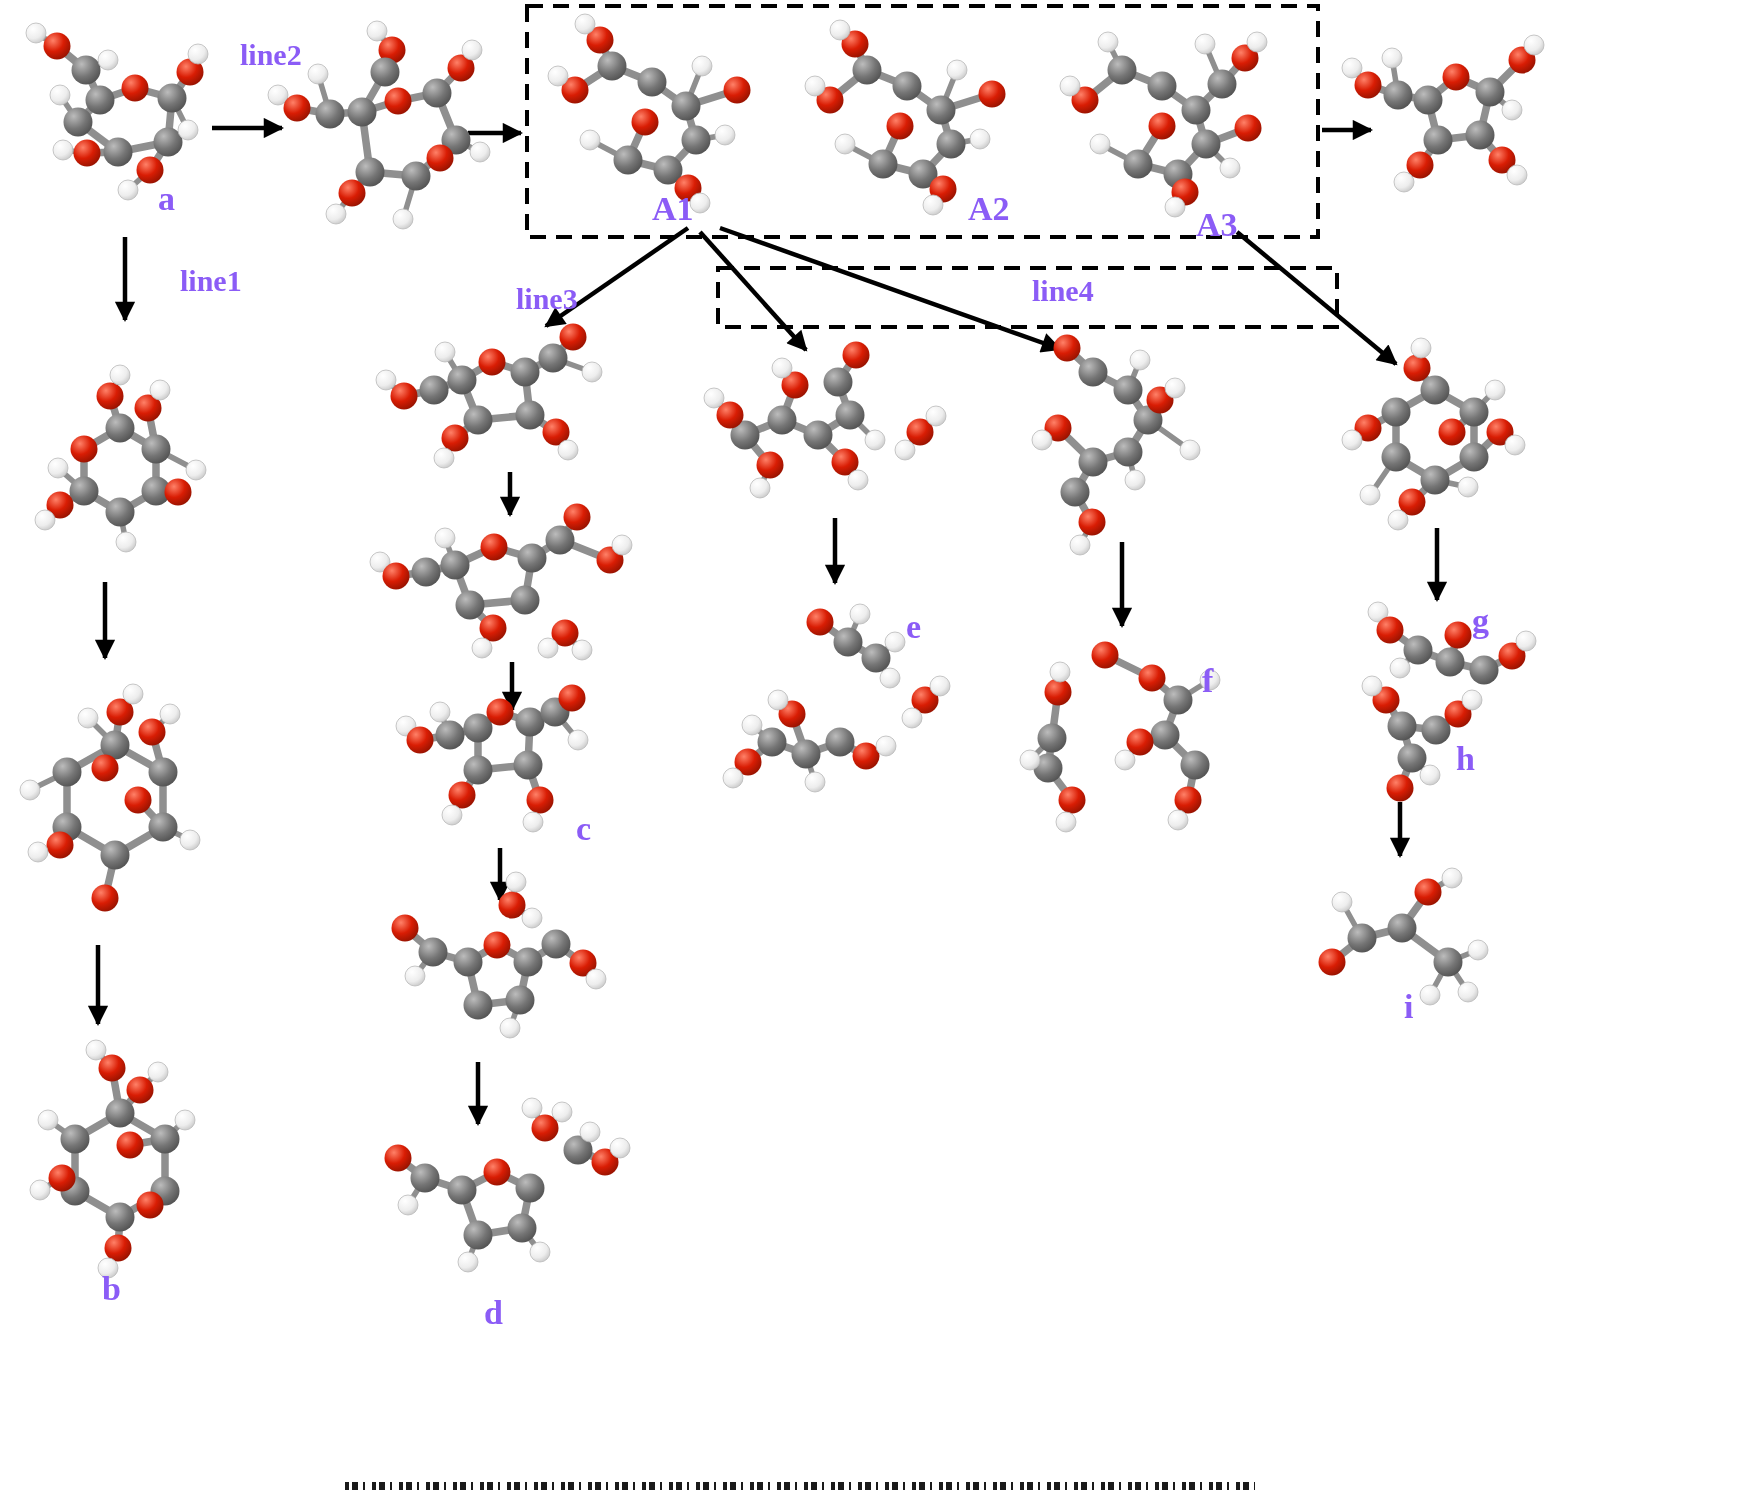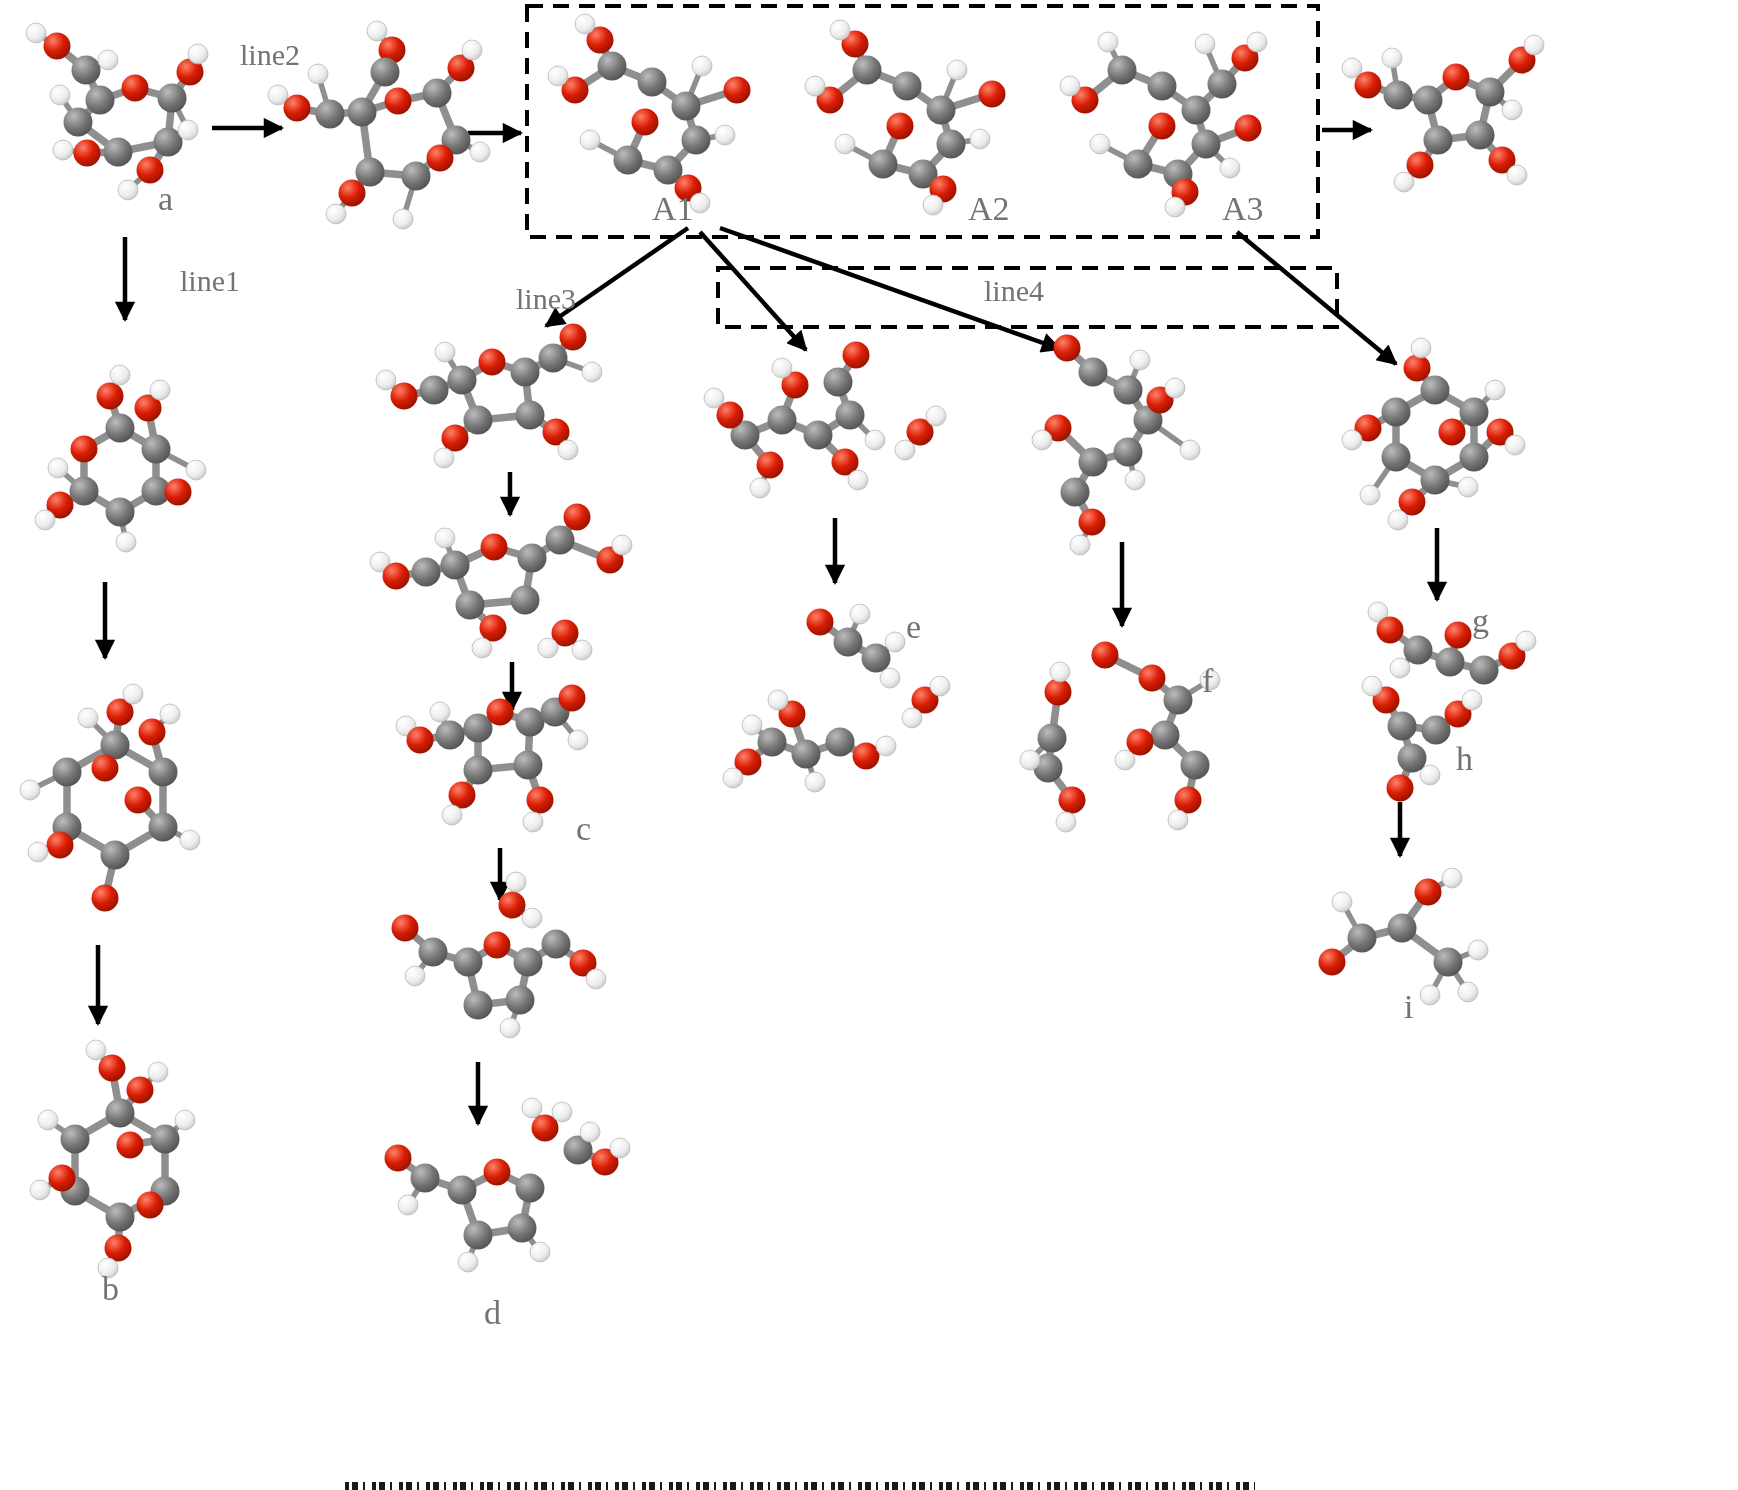--- a/index.html
+++ b/index.html
@@ -1,19 +1,19 @@
 <!DOCTYPE html>
 <html><head>
 <meta charset="utf-8">
 <style>
   html,body{margin:0;padding:0;background:#ffffff;}
   .stage{position:relative;width:1738px;height:1490px;background:#ffffff;overflow:hidden;
          font-family:"Liberation Serif", serif;}
   svg.scheme{position:absolute;left:0;top:0;}
-  .lbl{position:absolute;font-weight:normal;color:#737373;line-height:1;white-space:nowrap;text-align:center;}
+  .lbl{position:absolute;font-weight:bold;color:#8b5cf6;line-height:1;white-space:nowrap;text-align:center;}
   .lbl-small{font-size:34px;}
   .lbl-line{font-size:30px;}
   .dashed-box{fill:none;stroke:#000;stroke-width:4;stroke-dasharray:16 10;}
   .arrow{stroke:#000;stroke-width:4.5;fill:none;}
   .bond{stroke:#8f8f8f;stroke-linecap:round;}
   .atom{stroke:none;}
   .atom-H{stroke:#b9b9b9;stroke-width:0.8;}
   .caption-strip{position:absolute;left:345px;top:1482px;width:910px;height:8px;overflow:hidden;
     background:repeating-linear-gradient(90deg,#1a1a1a 0 4px,transparent 4px 7px,#1a1a1a 7px 13px,
     transparent 13px 18px,#1a1a1a 18px 20px,transparent 20px 27px);}
@@ -802,25 +802,25 @@
         <circle cx="1448" cy="962" r="14.5" fill="url(#gradC)" class="atom atom-C"></circle>
         <circle cx="1478" cy="950" r="10" fill="url(#gradH)" class="atom atom-H"></circle>
         <circle cx="1468" cy="992" r="10" fill="url(#gradH)" class="atom atom-H"></circle>
         <circle cx="1430" cy="995" r="10" fill="url(#gradH)" class="atom atom-H"></circle>
       </g>
     </svg>
 
   <div class="lbl lbl-line" style="left:240px;top:40px;">line2</div>
   <div class="lbl lbl-line" style="left:180px;top:266px;">line1</div>
   <div class="lbl lbl-line" style="left:516px;top:284px;">line3</div>
-  <div class="lbl lbl-line" style="left:984px;top:276px;">line4</div>
+  <div class="lbl lbl-line" style="left:1032px;top:276px;">line4</div>
   <div class="lbl lbl-small" style="left:158px;top:182px;">a</div>
   <div class="lbl lbl-small" style="left:652px;top:192px;">A1</div>
   <div class="lbl lbl-small" style="left:968px;top:192px;">A2</div>
-  <div class="lbl lbl-small" style="left:1196px;top:192px;margin-left:26px;">A3</div>
+  <div class="lbl lbl-small" style="left:1196px;top:208px;">A3</div>
   <div class="lbl lbl-small" style="left:102px;top:1272px;">b</div>
   <div class="lbl lbl-small" style="left:576px;top:812px;">c</div>
   <div class="lbl lbl-small" style="left:484px;top:1296px;">d</div>
   <div class="lbl lbl-small" style="left:906px;top:610px;">e</div>
   <div class="lbl lbl-small" style="left:1202px;top:664px;">f</div>
   <div class="lbl lbl-small" style="left:1472px;top:604px;">g</div>
   <div class="lbl lbl-small" style="left:1456px;top:742px;">h</div>
   <div class="lbl lbl-small" style="left:1404px;top:990px;">i</div>
 
   <div class="caption-strip"></div>

